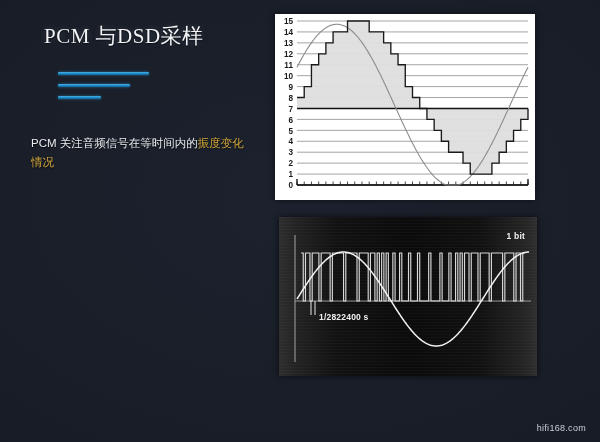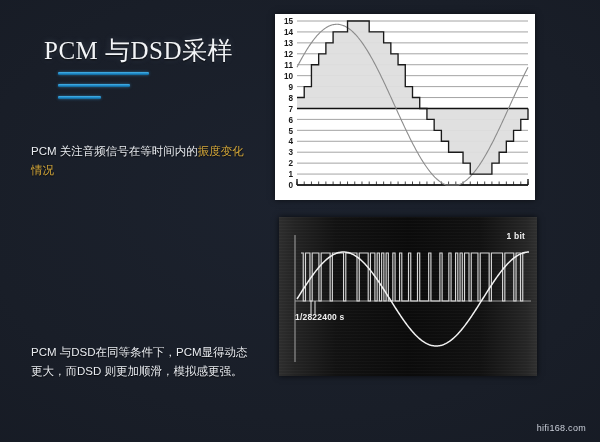--- a/index.html
+++ b/index.html
@@ -20,26 +20,25 @@
     background: radial-gradient(ellipse 120% 110% at 50% 45%, #1c222e 0%, #191e28 45%, #131720 100%);
     overflow: hidden;
   }
 
   
   #title {
     position: absolute;
     left: 44px;
     top: 22px;
     font-family: "Liberation Serif", serif;
-    font-size: 25px;
+    font-size: 21px;
     letter-spacing: 0.5px;
     color: #f2f4f7;
     text-shadow: 0 1px 2px rgba(0,0,0,0.85), 0 0 6px rgba(180,200,230,0.25);
     white-space: nowrap;
-    margin-top: 12px;
   }
 
   
   #rules {
     position: absolute;
     left: 58px;
     top: 72px;
   }
   .rule {
     height: 3px;
@@ -55,21 +54,21 @@
   
   .para {
     position: absolute;
     font-family: "Liberation Sans", sans-serif;
     font-size: 11.5px;
     line-height: 19px;
     color: #e9ecf1;
     text-shadow: 0 1px 1px rgba(0,0,0,0.8);
   }
   .hl { color: #d6a93a; }
-  #para-pcm  { left: 31px; top: 134px; width: 215px; margin-top: 8px; }
+  #para-pcm  { left: 31px; top: 134px; width: 215px; }
   #para-dsd  { left: 33px; top: 234px; width: 206px; }
   #para-comp { left: 31px; top: 343px; width: 228px; }
 
   
   #pcm-panel {
     position: absolute;
     left: 275px;
     top: 14px;
     width: 260px;
     height: 186px;
@@ -97,21 +96,21 @@
     position: absolute;
     color: #f0f0f0;
     font-family: "Liberation Sans", sans-serif;
     font-size: 8.5px;
     font-weight: bold;
     letter-spacing: 0.2px;
     white-space: nowrap;
     text-align: center;
   }
   #dsd-bit  { right: 12px; top: 14px; }
-  #dsd-rate { left: 16px; top: 95px; }
+  #dsd-rate { left: 40px; top: 95px; }
 
   
   #watermark {
     position: absolute;
     right: 14px;
     bottom: 9px;
     font-family: "Liberation Sans", sans-serif;
     font-size: 9px;
     color: #c9ced8;
     letter-spacing: 0.3px;
@@ -127,21 +126,20 @@
 
   <div id="rules">
     <div class="rule r1"></div>
     <div class="rule r2"></div>
     <div class="rule r3"></div>
   </div>
 
   <div class="para" id="para-pcm"><span>PCM 关注音频信号在等时间内</span><span>的</span><span class="hl">振度变化情况</span></div>
 
 
-  <div class="para" id="para-comp">PCM 与DSD在同等条件下，PCM显得动态更大，而DSD 则更加顺滑，模拟感更强。</div>
 
   <div id="pcm-panel">
     <svg id="pcm-svg" viewBox="0 0 260 186" preserveAspectRatio="none">
         <rect x="0" y="0" width="260" height="186" fill="#ffffff"></rect>
         <line x1="22" y1="171" x2="253" y2="171" stroke="#2a2a2a" stroke-width="1.4"></line>
         <text x="18" y="174.2" text-anchor="end" font-family="&quot;Liberation Sans&quot;, sans-serif" font-size="8.2" font-weight="bold" fill="#1a1a1a">0</text>
         <line x1="22" y1="160.06666666666666" x2="253" y2="160.06666666666666" stroke="#9a9a9a" stroke-width="0.9"></line>
         <text x="18" y="163.26666666666665" text-anchor="end" font-family="&quot;Liberation Sans&quot;, sans-serif" font-size="8.2" font-weight="bold" fill="#1a1a1a">1</text>
         <line x1="22" y1="149.13333333333333" x2="253" y2="149.13333333333333" stroke="#9a9a9a" stroke-width="0.9"></line>
         <text x="18" y="152.33333333333331" text-anchor="end" font-family="&quot;Liberation Sans&quot;, sans-serif" font-size="8.2" font-weight="bold" fill="#1a1a1a">2</text>

